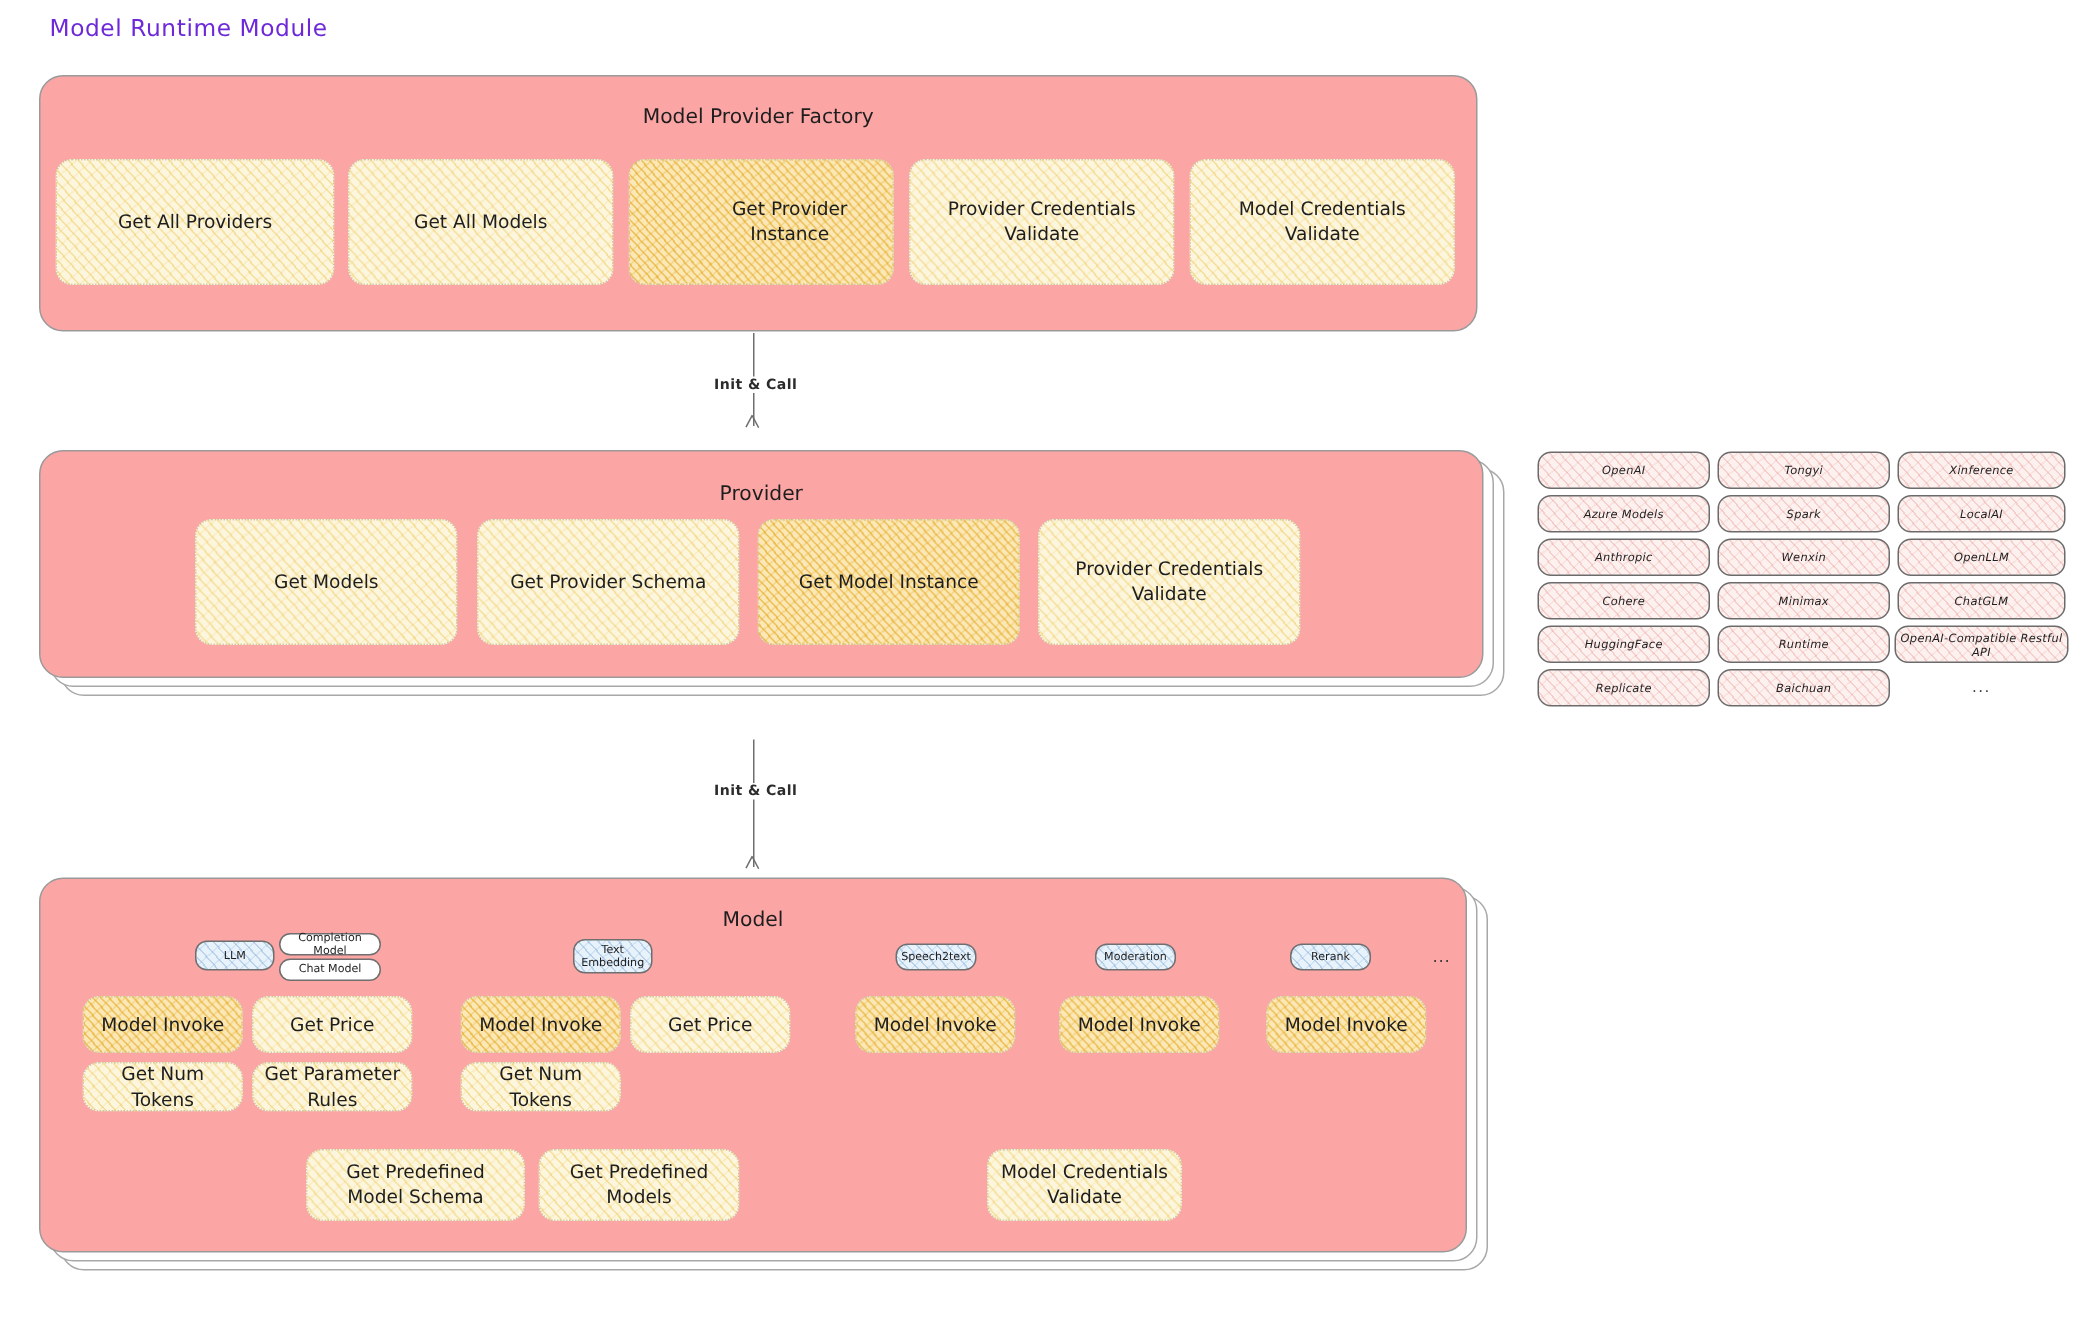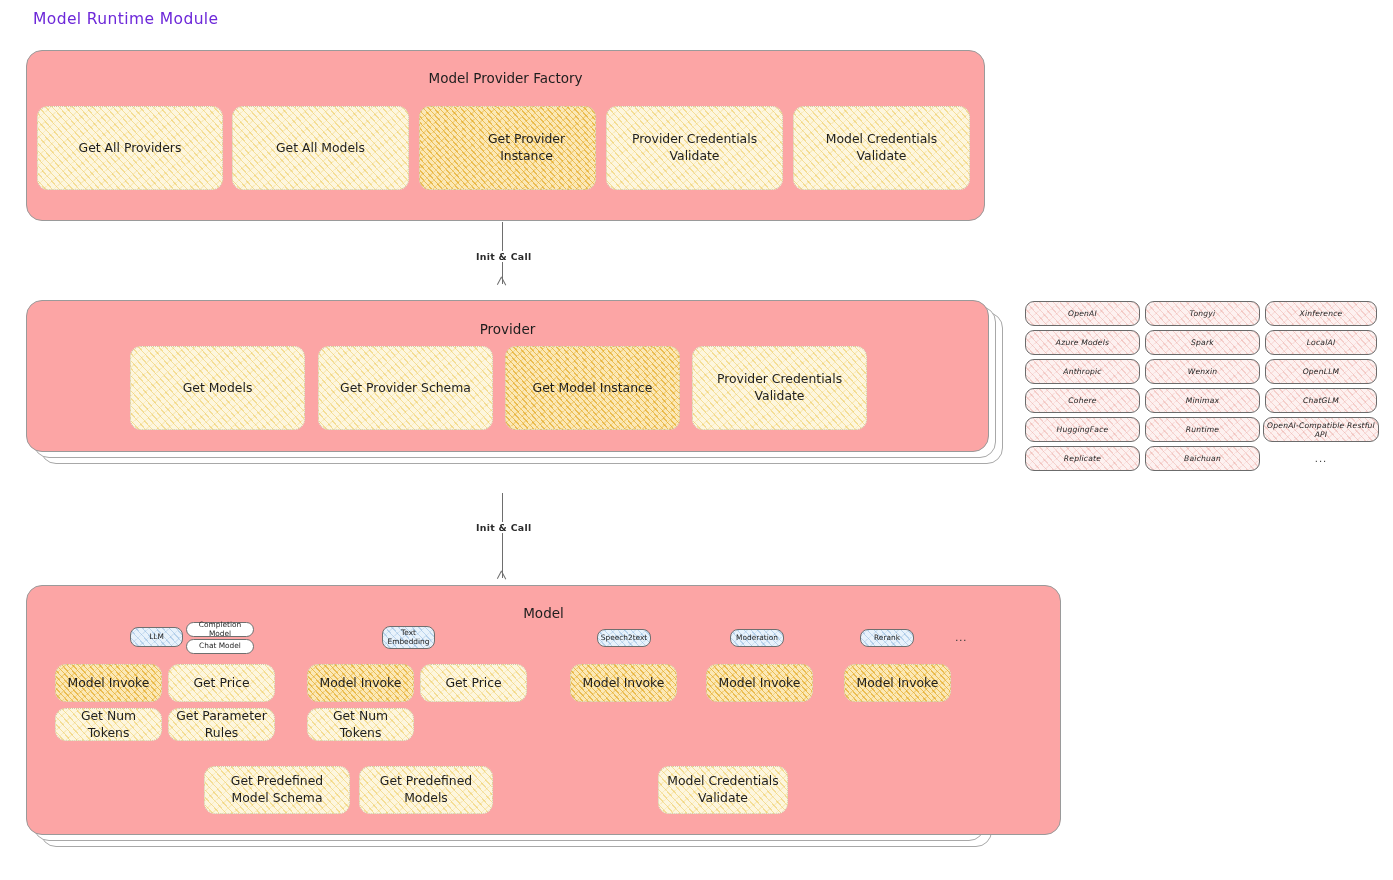--- a/index.html
+++ b/index.html
@@ -276,21 +276,21 @@
 </div>
 <div class="chip-ellipsis" style="left:1265px; top:453px; width:112px;">...</div>
 
 <div class="arrow-line" style="left:502px; top:493px; height:85px;"></div>
 <div class="arrow-head" style="left:502px; top:571px;"></div>
 <div class="arrow-label" style="left:473px; top:522px;">Init &amp; Call</div>
 
 <div class="stack-layer" style="left:40px; top:597px; width:952px; height:250px;"></div>
 <div class="stack-layer" style="left:33px; top:591px; width:952px; height:250px;"></div>
 
-<div class="outer" style="left:26px; top:585px; width:1035px; height:250px;">
+<div class="outer" style="left:26px; top:585px; width:952px; height:250px;">
   <div class="outer-title" style="top:19px;">Model</div>
 
   <div class="badge hatch-blue" style="left:103px; top:41px; width:53px; height:20px;">
     <span>LLM</span>
   </div>
   <div class="badge white" style="left:159px; top:36px; width:68px; height:15px;">
     <span>Completion Model</span>
   </div>
   <div class="badge white" style="left:159px; top:53px; width:68px; height:15px;">
     <span>Chat Model</span>

